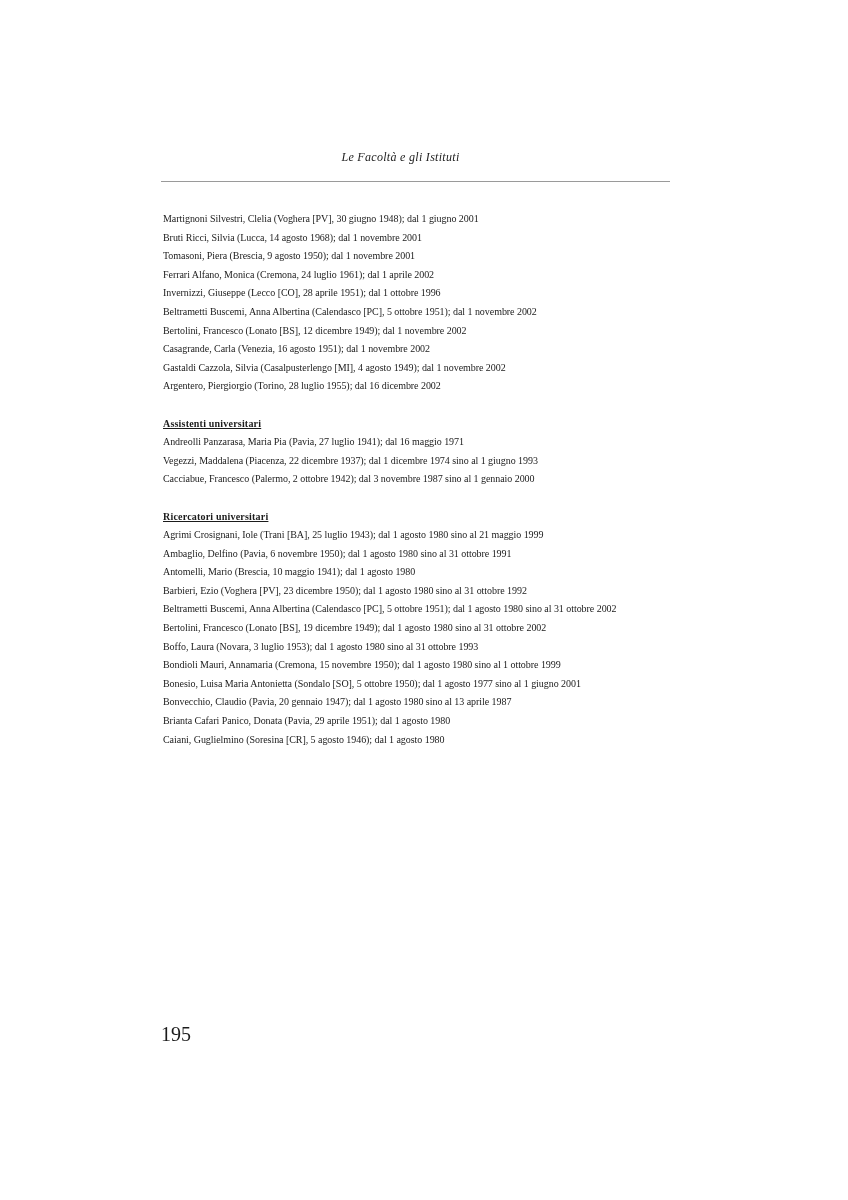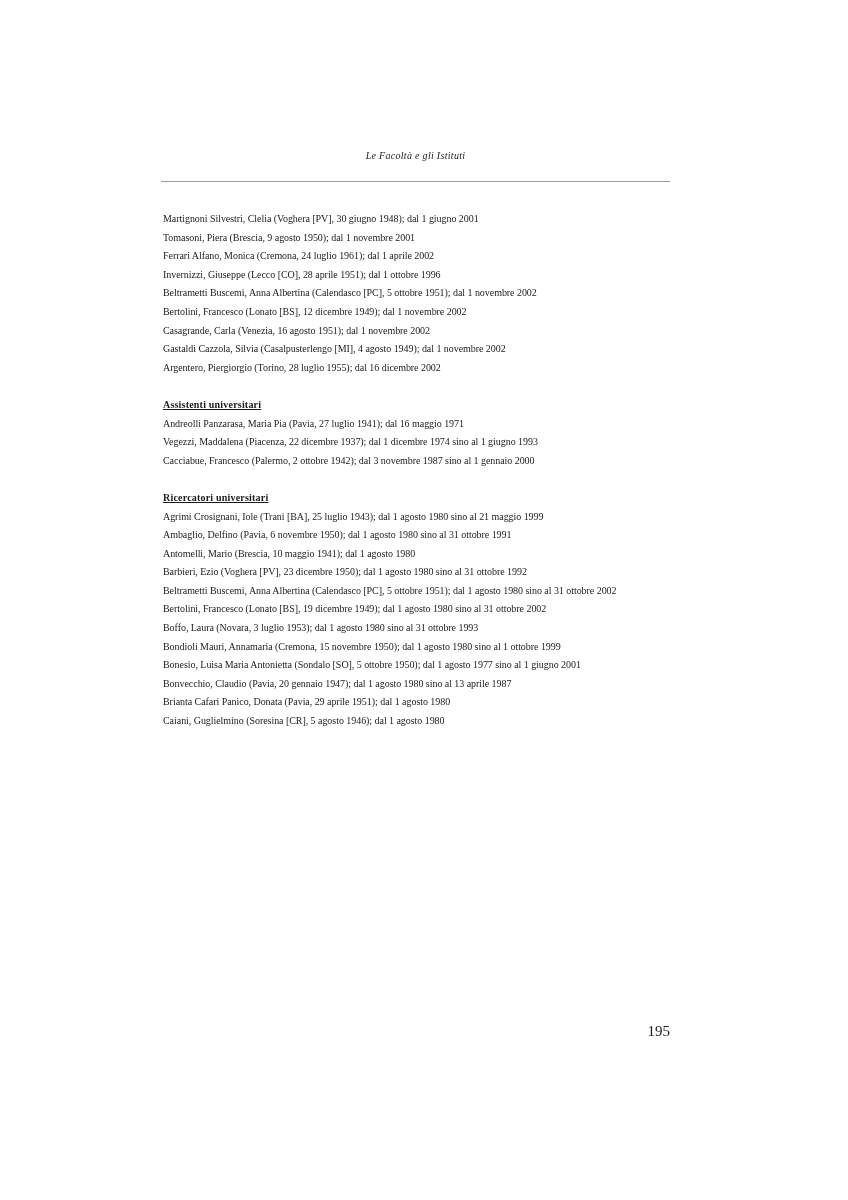--- a/index.html
+++ b/index.html
@@ -7,26 +7,26 @@
     position: relative;
     width: 848px;
     height: 1200px;
     background: #ffffff;
     overflow: hidden;
     font-family: "Liberation Serif", "DejaVu Serif", serif;
     color: #1b1b1b;
   }
   .running-head {
     position: absolute;
-    left: 161px;
+    left: 146px;
     top: 150px;
     width: 509px;
     text-align: center;
     font-style: italic;
-    font-size: 10px;
+    font-size: 12px;
     letter-spacing: 0.3px;
     color: #222;
   }
   .head-rule {
     position: absolute;
     left: 161px;
     top: 181px;
     width: 509px;
     height: 1px;
     background: #9a9a9a;
@@ -50,37 +50,38 @@
     font-weight: bold;
     margin-top: 18.6px !important;
     letter-spacing: 0.2px;
     text-decoration: underline;
   }
   .page-number {
     position: absolute;
     left: 161px;
     top: 1023px;
     width: 509px;
-    text-align: right;
-    font-size: 15px;
+    text-align: left;
+    font-size: 20px;
     color: #1b1b1b;
   }
 </style>
 </head>
 <body>
 
 <div class="page">
 
   <div class="running-head">Le Facoltà e gli Istituti</div>
 
   <div class="head-rule"></div>
 
   <div class="text-body">
     <div>
         <p class="entry">Martignoni Silvestri, Clelia (Voghera [PV], 30 giugno 1948); dal 1 giugno 2001</p>
+        <p class="entry">Bruti Ricci, Silvia (Lucca, 14 agosto 1968); dal 1 novembre 2001</p>
         <p class="entry">Tomasoni, Piera (Brescia, 9 agosto 1950); dal 1 novembre 2001</p>
         <p class="entry">Ferrari Alfano, Monica (Cremona, 24 luglio 1961); dal 1 aprile 2002</p>
         <p class="entry">Invernizzi, Giuseppe (Lecco [CO], 28 aprile 1951); dal 1 ottobre 1996</p>
         <p class="entry">Beltrametti Buscemi, Anna Albertina (Calendasco [PC], 5 ottobre 1951); dal 1 novembre 2002</p>
         <p class="entry">Bertolini, Francesco (Lonato [BS], 12 dicembre 1949); dal 1 novembre 2002</p>
         <p class="entry">Casagrande, Carla (Venezia, 16 agosto 1951); dal 1 novembre 2002</p>
         <p class="entry">Gastaldi Cazzola, Silvia (Casalpusterlengo [MI], 4 agosto 1949); dal 1 novembre 2002</p>
         <p class="entry">Argentero, Piergiorgio (Torino, 28 luglio 1955); dal 16 dicembre 2002</p>
       </div>
     <div>

